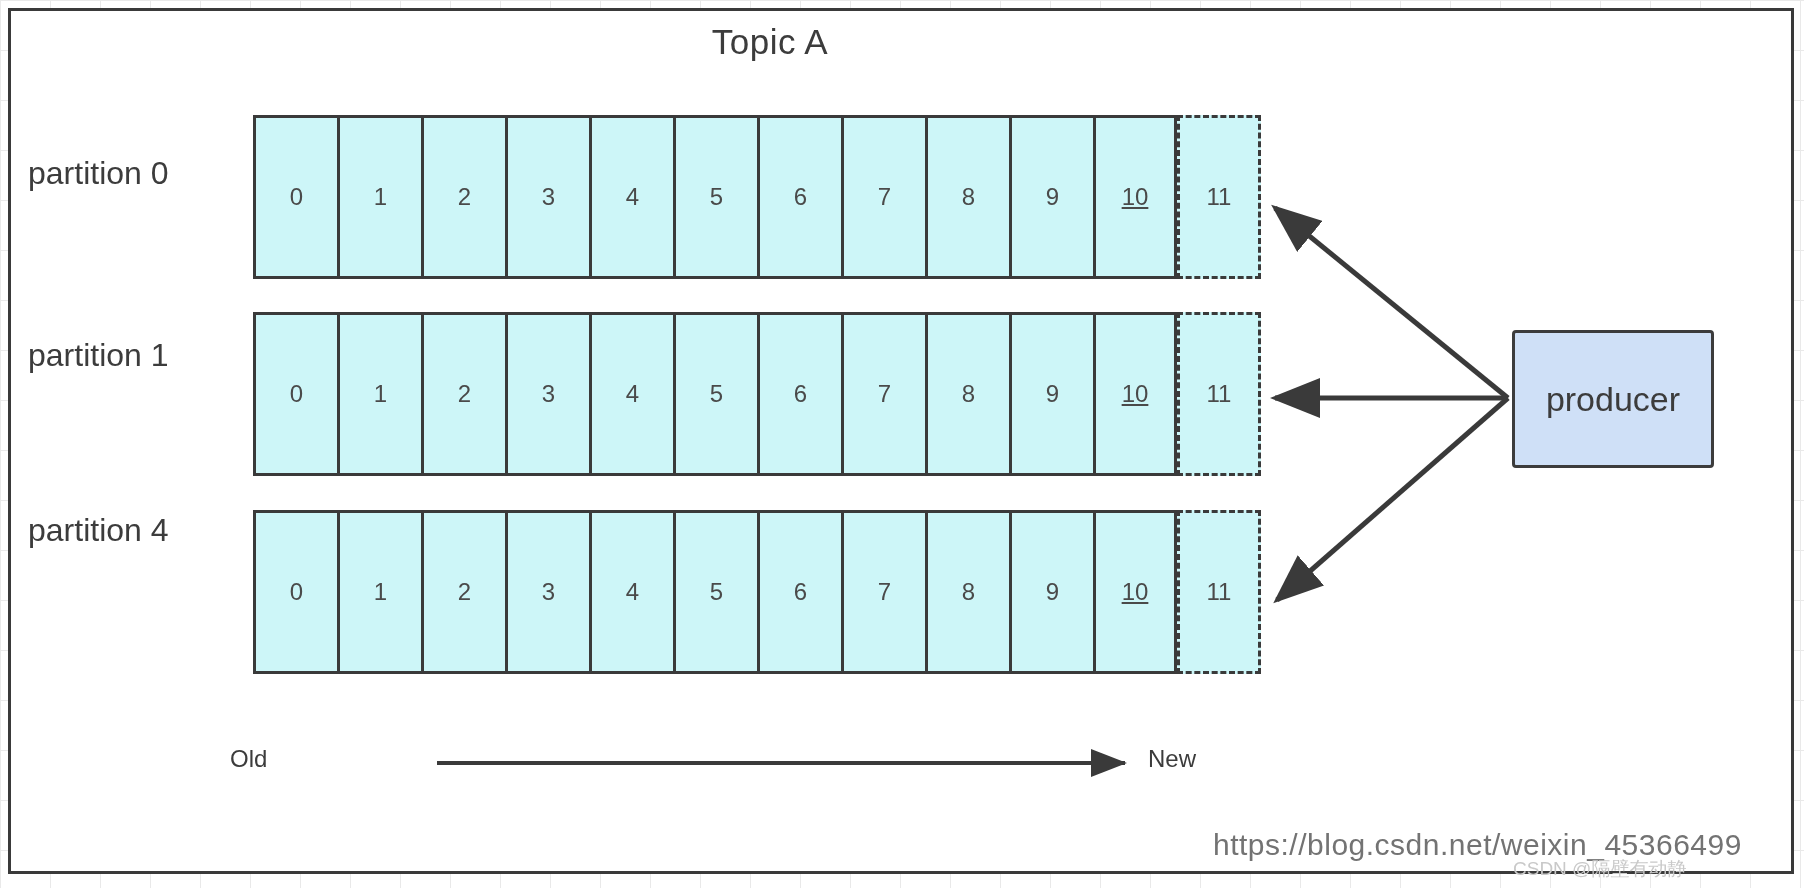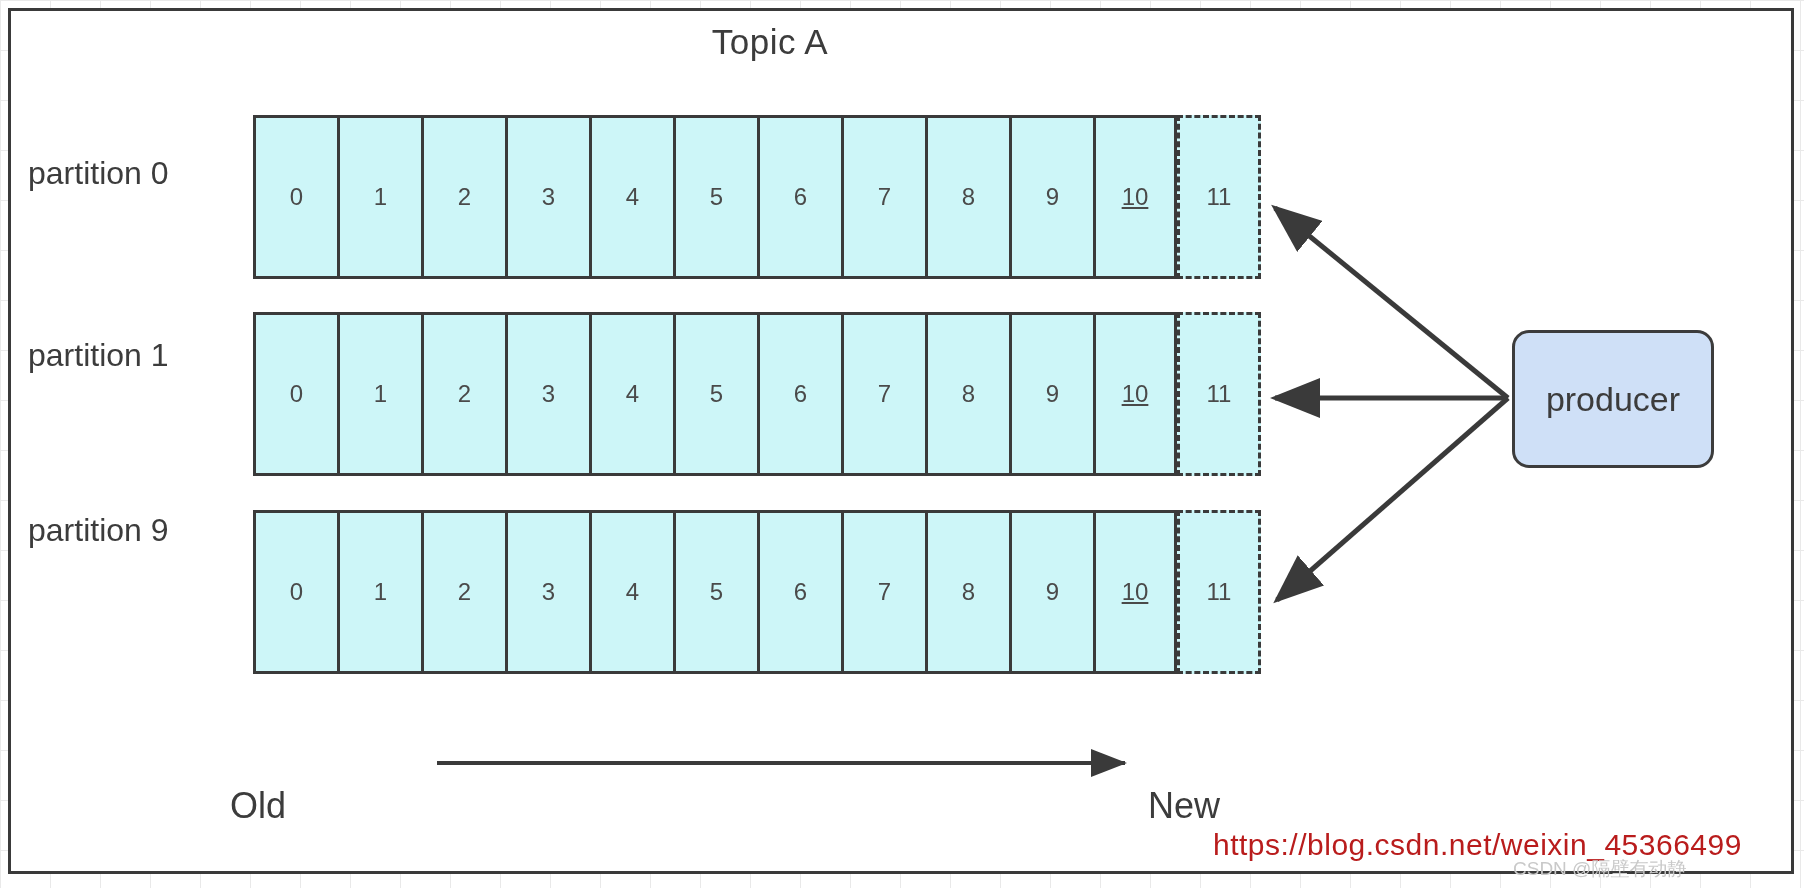--- a/index.html
+++ b/index.html
@@ -83,47 +83,46 @@
     text-align: center;
   }
   .producer-box {
     position: absolute;
     left: 1512px;
     top: 330px;
     width: 202px;
     height: 138px;
     background: #cfe0f7;
     border: 3px solid #3c3c3c;
-    border-radius: 17px;
+    border-radius: 4px;
     box-sizing: border-box;
     display: flex;
     align-items: center;
     justify-content: center;
     font-size: 34px;
     color: #3c3c3c;
   }
   .axis-label {
     position: absolute;
-    font-size: 36px;
-    color: #3c3c3c;
-    white-space: nowrap;
-    margin-top: 40px;
+    font-size: 24px;
+    color: #3c3c3c;
+    white-space: nowrap;
   }
   .svg-layer {
     position: absolute;
     left: 0; top: 0;
     width: 1804px; height: 888px;
     pointer-events: none;
   }
   .watermark-url {
     position: absolute;
     left: 1213px;
     top: 828px;
     font-size: 30px;
-    color: #b91c1c;
+    color: #737373;
     white-space: nowrap;
     letter-spacing: 0.5px;
   }
   .watermark-csdn {
     position: absolute;
     left: 1513px;
     top: 856px;
     font-size: 19px;
     color: #c9c9c9;
     white-space: nowrap;
@@ -165,21 +164,21 @@
     <div class="cell">4</div>
     <div class="cell">5</div>
     <div class="cell">6</div>
     <div class="cell">7</div>
     <div class="cell">8</div>
     <div class="cell">9</div>
     <div class="cell last-solid">10</div>
     <div class="cell dashed">11</div>
   </div>
 
-  <div class="partition-label" style="left:28px; top:512px;">partition 9</div>
+  <div class="partition-label" style="left:28px; top:512px;">partition 4</div>
   <div class="partition-row" style="left:253px; top:510px;">
     <div class="cell">0</div>
     <div class="cell">1</div>
     <div class="cell">2</div>
     <div class="cell">3</div>
     <div class="cell">4</div>
     <div class="cell">5</div>
     <div class="cell">6</div>
     <div class="cell">7</div>
     <div class="cell">8</div>

